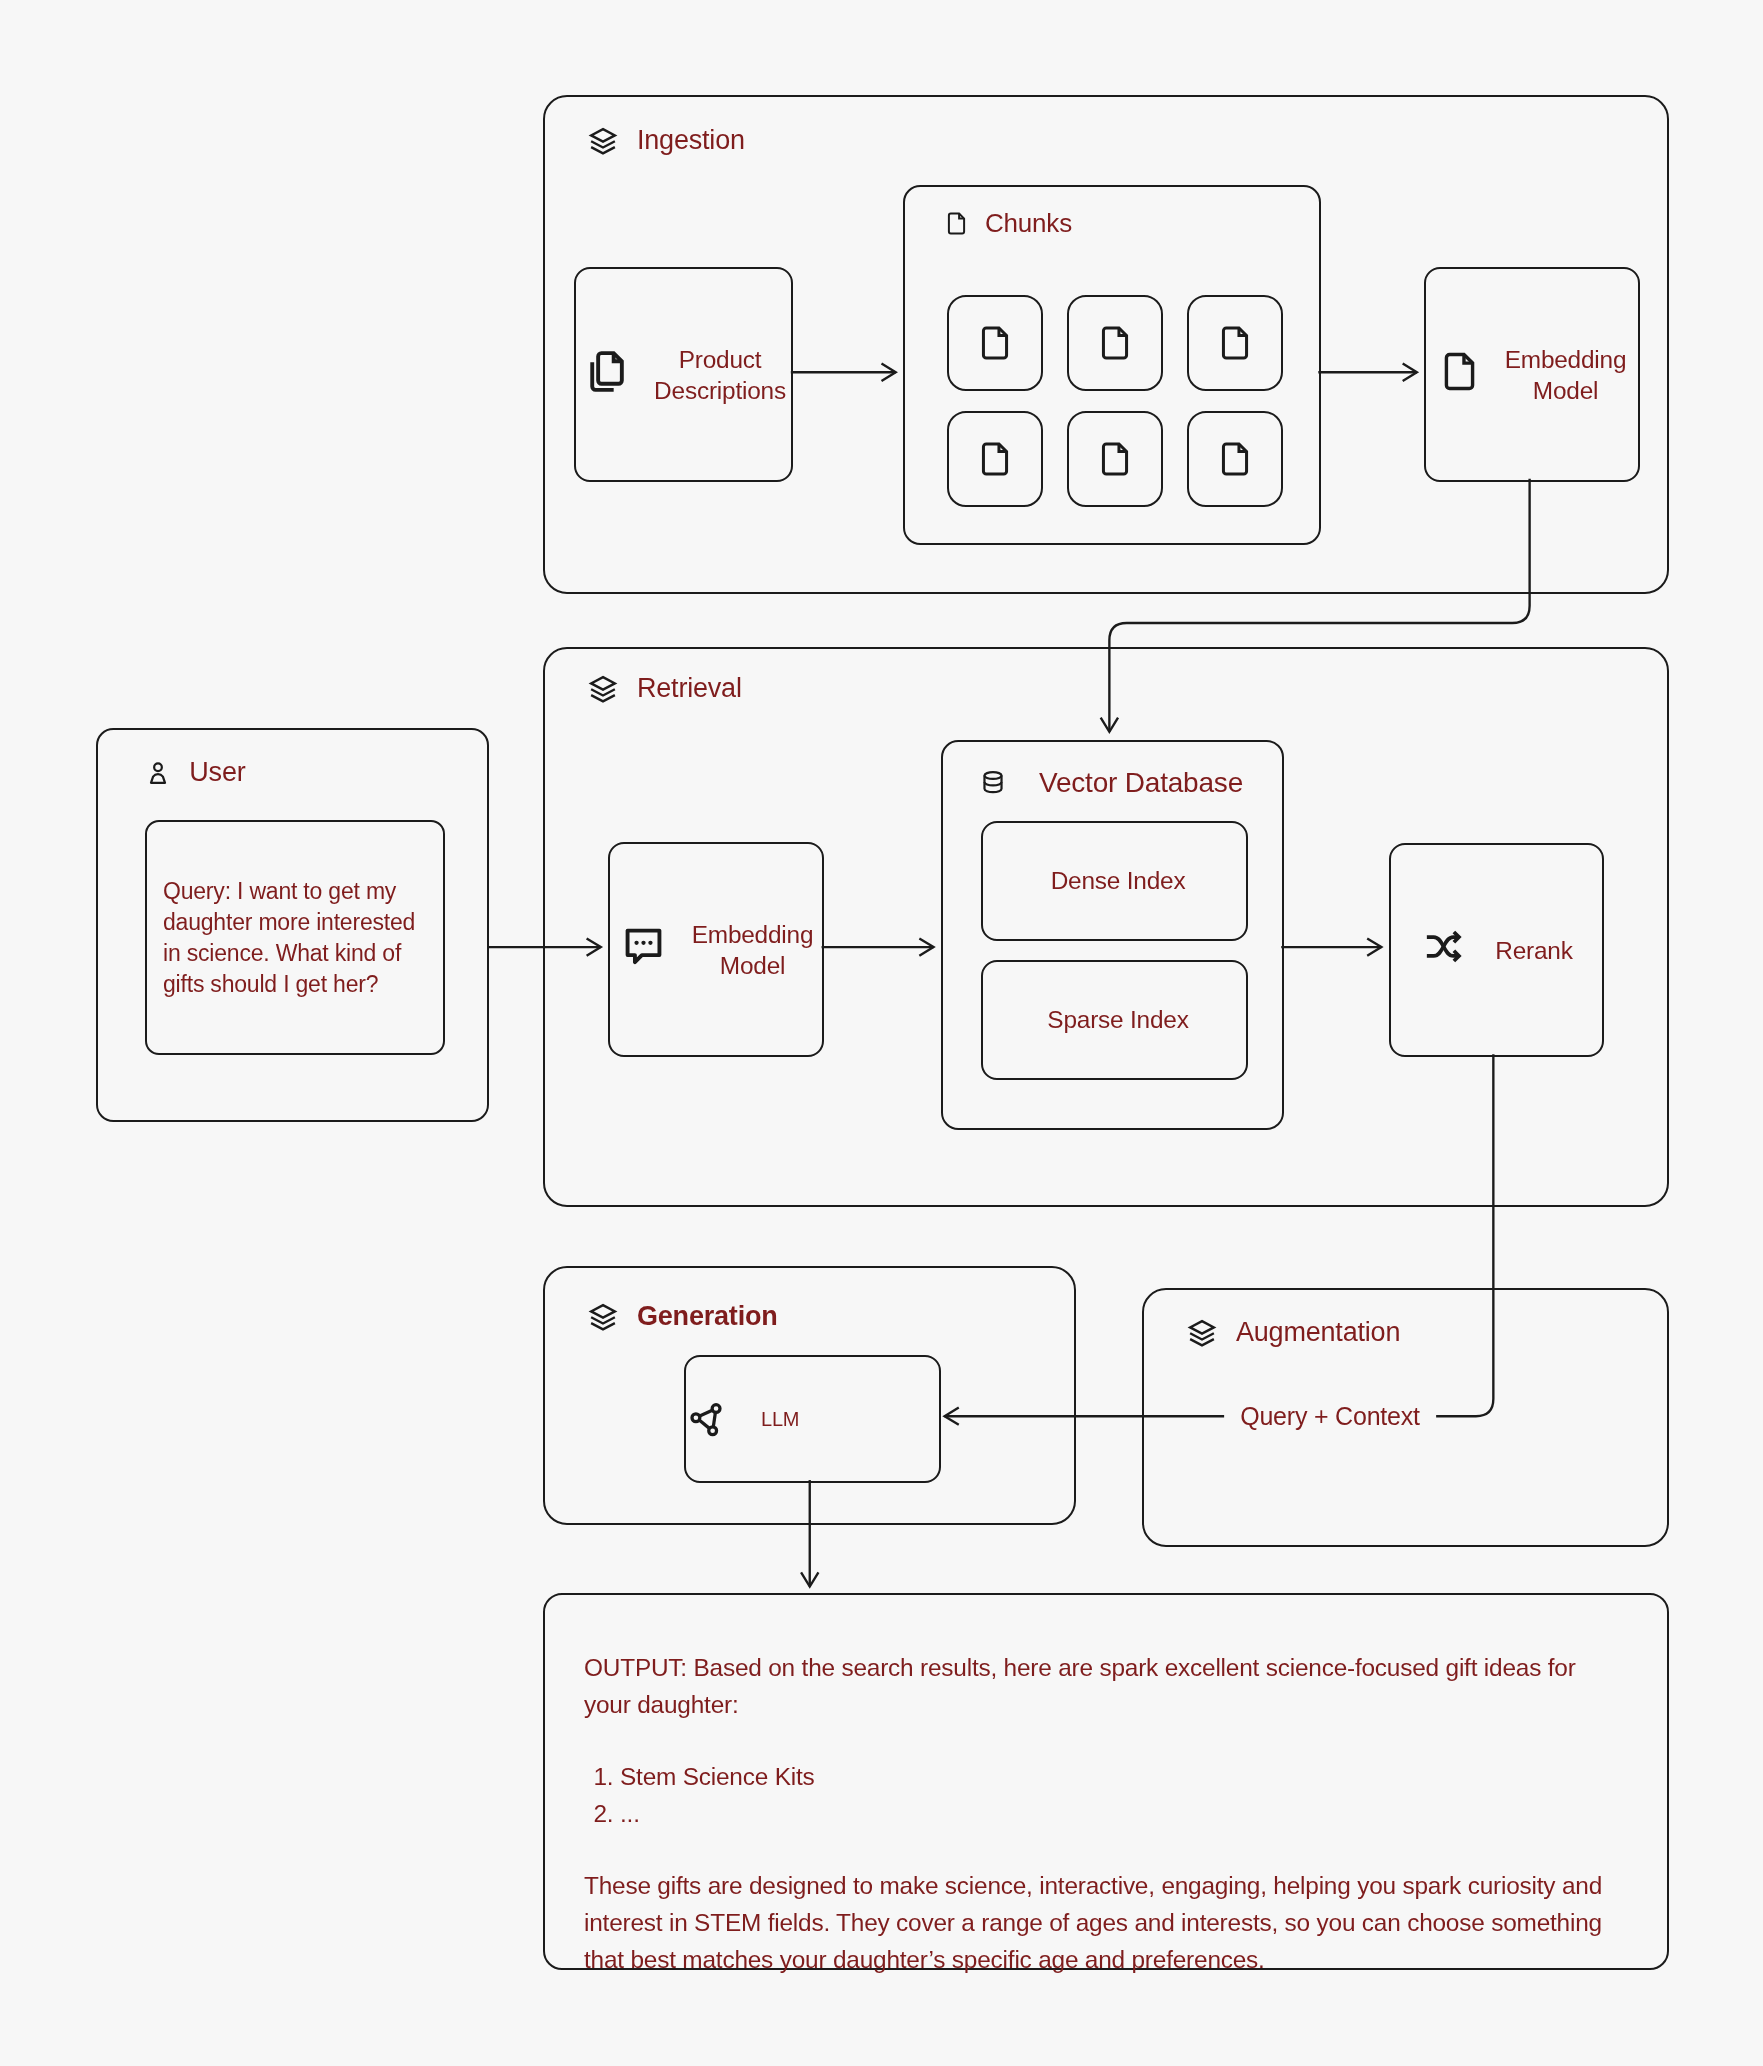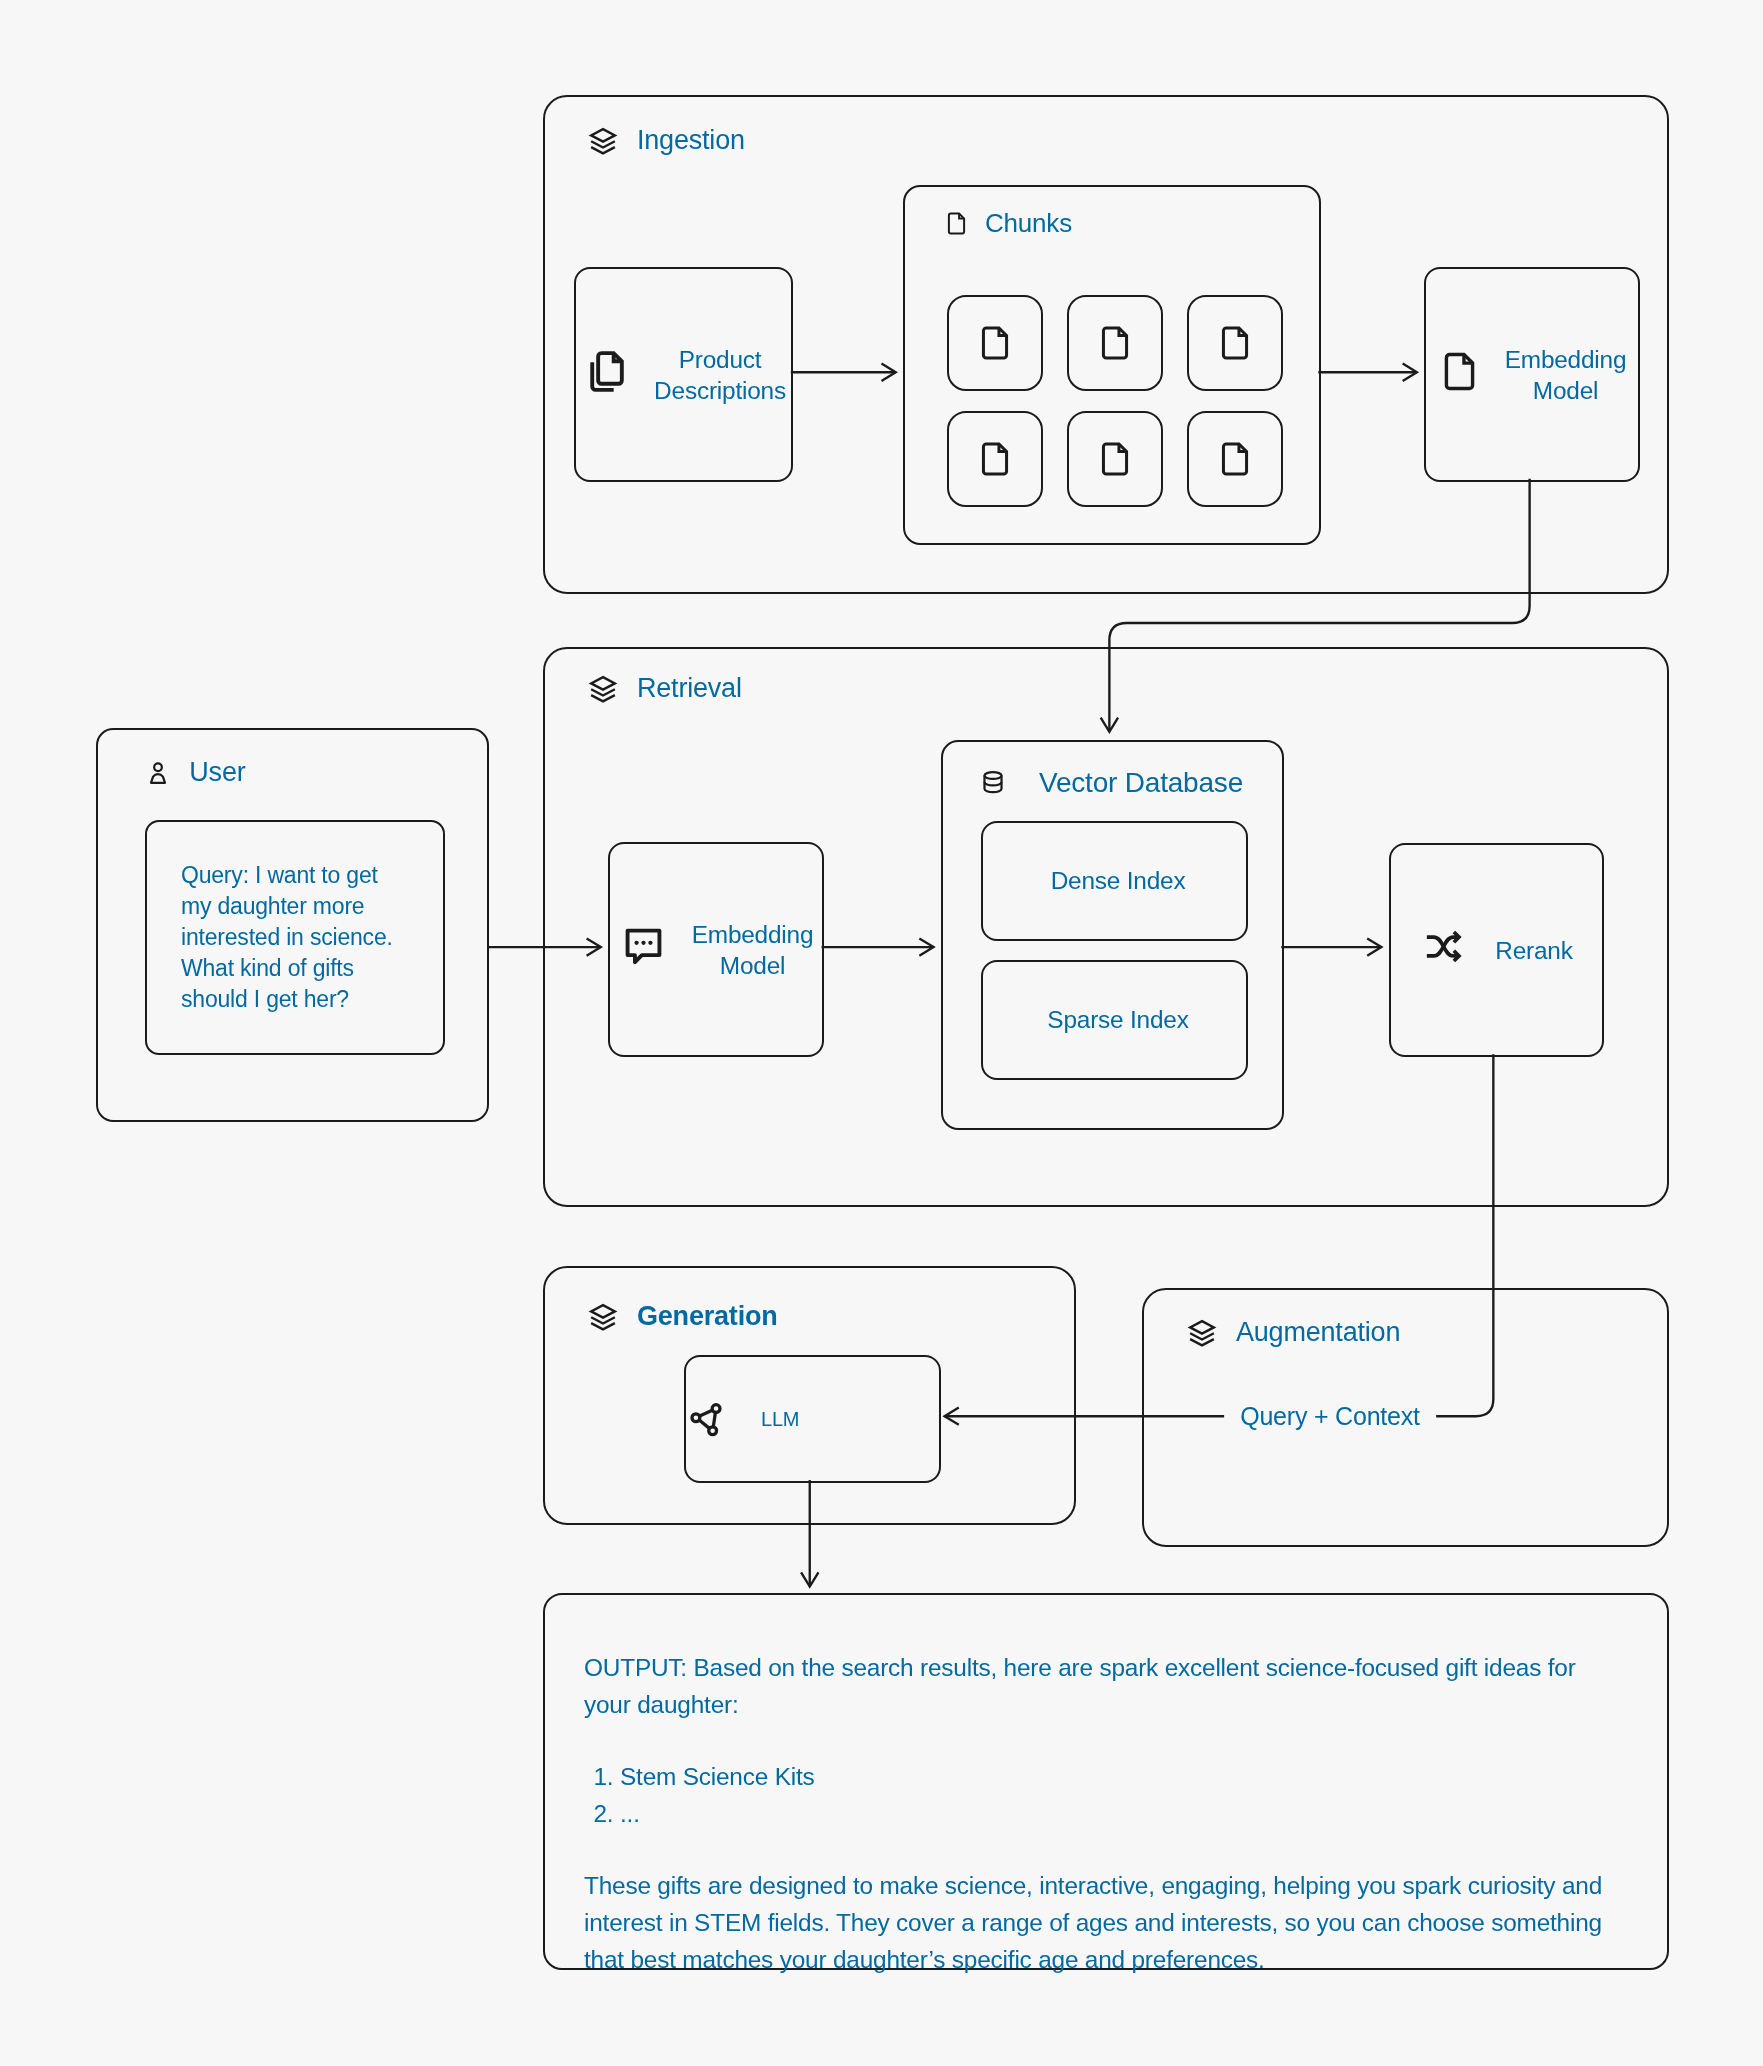--- a/index.html
+++ b/index.html
@@ -1,29 +1,29 @@
 <!DOCTYPE html>
 <html style="font-size:12.6px"><head>
 <meta charset="utf-8">
 <style>
   html,body{margin:0;padding:0;background:#f7f7f7;}
   .canvas{
     position:relative;width:1578px;height:2066px;background:#f7f7f7;
-    font-family:"Liberation Sans","DejaVu Sans",sans-serif;color:#0369a1;
+    font-family:"Liberation Sans","DejaVu Sans",sans-serif;color:#7f1d1d;
     letter-spacing:-0.2px;
   }
   .box{position:absolute;border:2.4px solid #1b1b1b;border-radius:20.5px;background:#f7f7f7;box-sizing:border-box;}
   .section{border-radius:24px;}
   .hdr{position:absolute;display:flex;align-items:center;gap:19px;font-size:27px;}
   .hdr .ic{display:flex;align-items:center;}
   .node{display:flex;flex-direction:row;align-items:center;justify-content:center;gap:24px;text-align:center;font-size:24.4px;line-height:31px;padding:0 16px;}
   .icon{stroke:#1b1b1b;fill:none;stroke-width:1.9;}
   .tile{position:absolute;width:96px;height:96px;border:2.4px solid #1b1b1b;border-radius:19px;background:#f7f7f7;display:flex;align-items:center;justify-content:center;box-sizing:border-box;}
   .subbox{position:absolute;border:2.4px solid #1b1b1b;border-radius:16px;background:#f7f7f7;display:flex;align-items:center;justify-content:center;font-size:24.4px;box-sizing:border-box;padding-left:7px;}
-  .querybox{position:absolute;border:2.4px solid #1b1b1b;border-radius:14px;background:#f7f7f7;display:flex;align-items:center;box-sizing:border-box;padding:16px 34px;font-size:23px;line-height:31px;}
+  .querybox{position:absolute;border:2.4px solid #1b1b1b;border-radius:14px;background:#f7f7f7;display:flex;align-items:center;box-sizing:border-box;padding:16px 16px;font-size:23px;line-height:31px;}
   .wires{position:absolute;left:0;top:0;z-index:4;pointer-events:none;}
   .chip{position:absolute;z-index:5;background:#f7f7f7;padding:1.6px 16px;font-size:25px;transform:translate(-50%,-50%);white-space:nowrap;}
   .outtext{position:absolute;left:39px;right:44px;top:54px;font-size:24.4px;line-height:37px;}
   .outlist{margin:35px 0 35px 9.5px;}
 </style>
 </head>
 <body>
 
 <div class="canvas">
 

